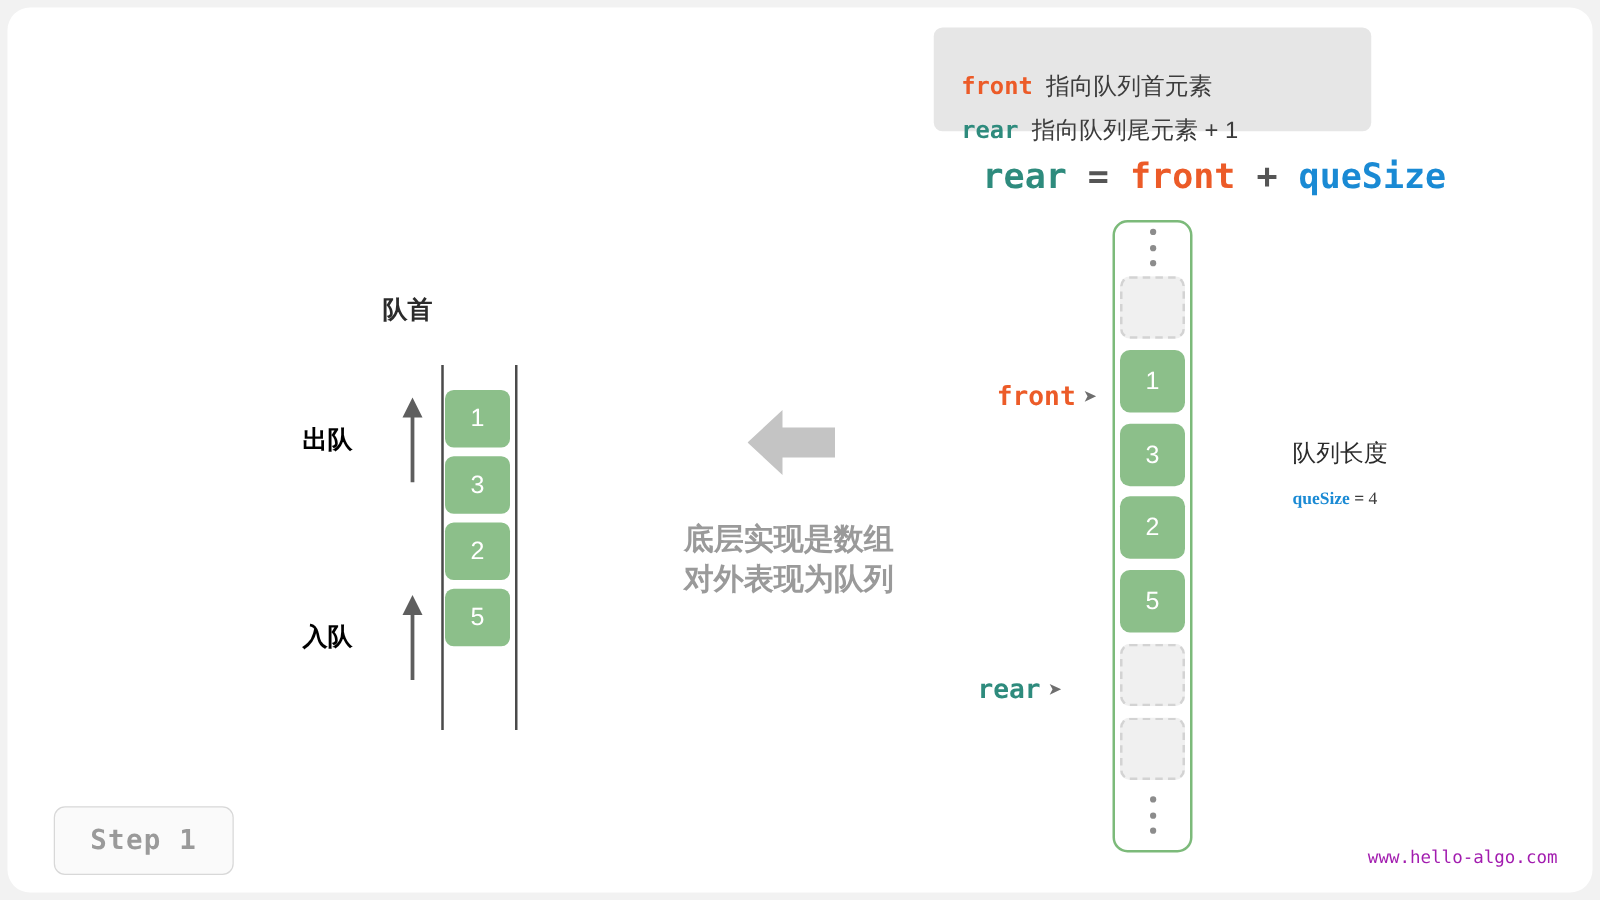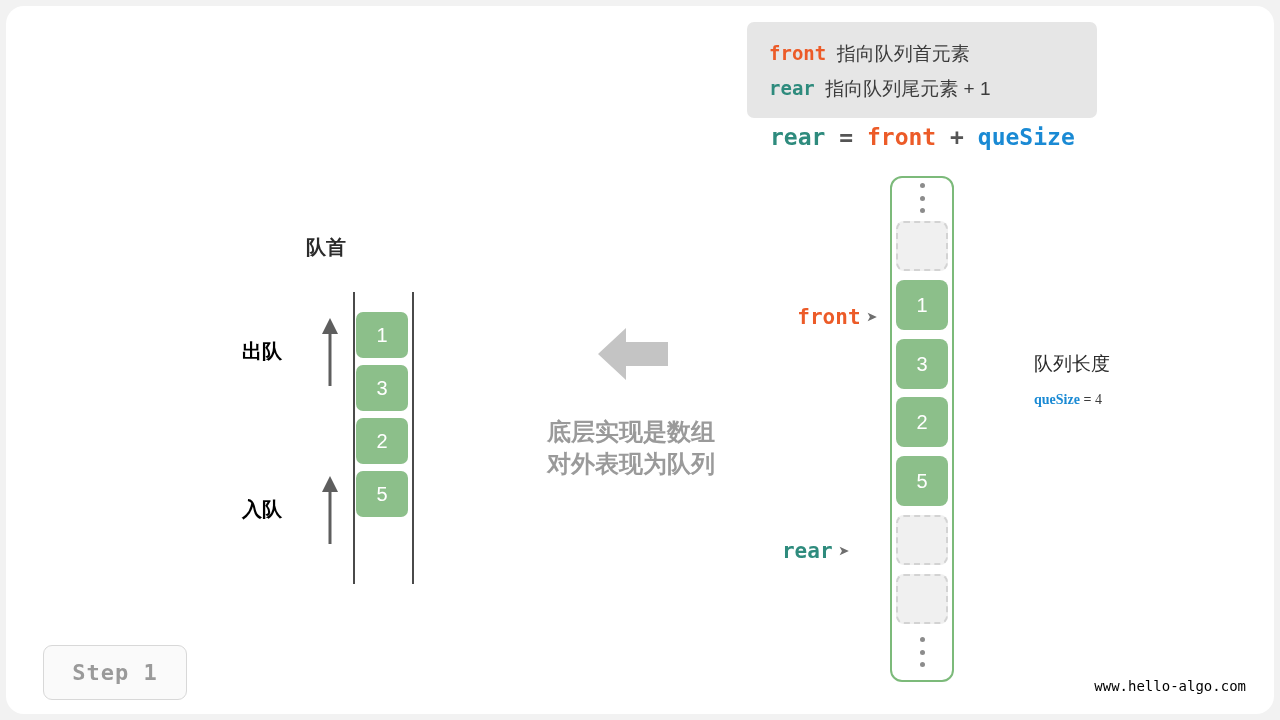--- a/index.html
+++ b/index.html
@@ -30,51 +30,51 @@
     border-radius: 18px;
   }
 
   .abs { position: absolute; }
 
   
   #legend-box {
     left: 741px;
     top: 16px;
     width: 350px;
-    height: 96px;
+    height: 83px;
     background: #e6e6e6;
     border-radius: 7px;
     box-sizing: border-box;
-    padding: 14px 0 0 22px;
+    padding: 30px 0 0 22px;
   }
   .legend-line {
     font-family: "DejaVu Sans Mono", "Liberation Mono", monospace;
     font-size: 19px;
     line-height: 34px;
     white-space: pre;
     color: #3c3c3c;
   }
   .mono-b {
     font-family: "DejaVu Sans Mono", "Liberation Mono", monospace;
     font-weight: bold;
   }
   .c-front { color: #ec5b28; }
   .c-rear  { color: #2e8b7d; }
   .c-size  { color: #1a8ad4; }
   .c-plain { color: #3c3c3c; font-family: "Liberation Sans", "DejaVu Sans", sans-serif; font-weight: normal; }
 
   
   #formula {
-    left: 764px;
+    left: 780px;
     top: 118px;
     width: 330px;
     text-align: left;
     font-family: "DejaVu Sans Mono", "Liberation Mono", monospace;
     font-weight: bold;
-    font-size: 23px;
+    font-size: 28px;
     white-space: pre;
   }
   #formula .op { color: #555555; font-weight: bold; }
 
   
   #label-head {
     left: 300px;
     top: 228px;
     width: 150px;
     text-align: left;
@@ -237,21 +237,21 @@
   }
 
   
   #watermark {
     left: 1000px;
     top: 672px;
     width: 240px;
     text-align: right;
     font-family: "DejaVu Sans Mono", "Liberation Mono", monospace;
     font-size: 14px;
-    color: #000000;
+    color: #a21caf;
   }
 </style>
 </head>
 <body>
 
 <div id="page">
   <div id="card">
 
     <div class="abs" id="legend-box">
       <div class="legend-line"><span class="mono-b c-front">front</span><span class="c-plain">  </span><span class="c-plain">指向队列首元素</span></div>

